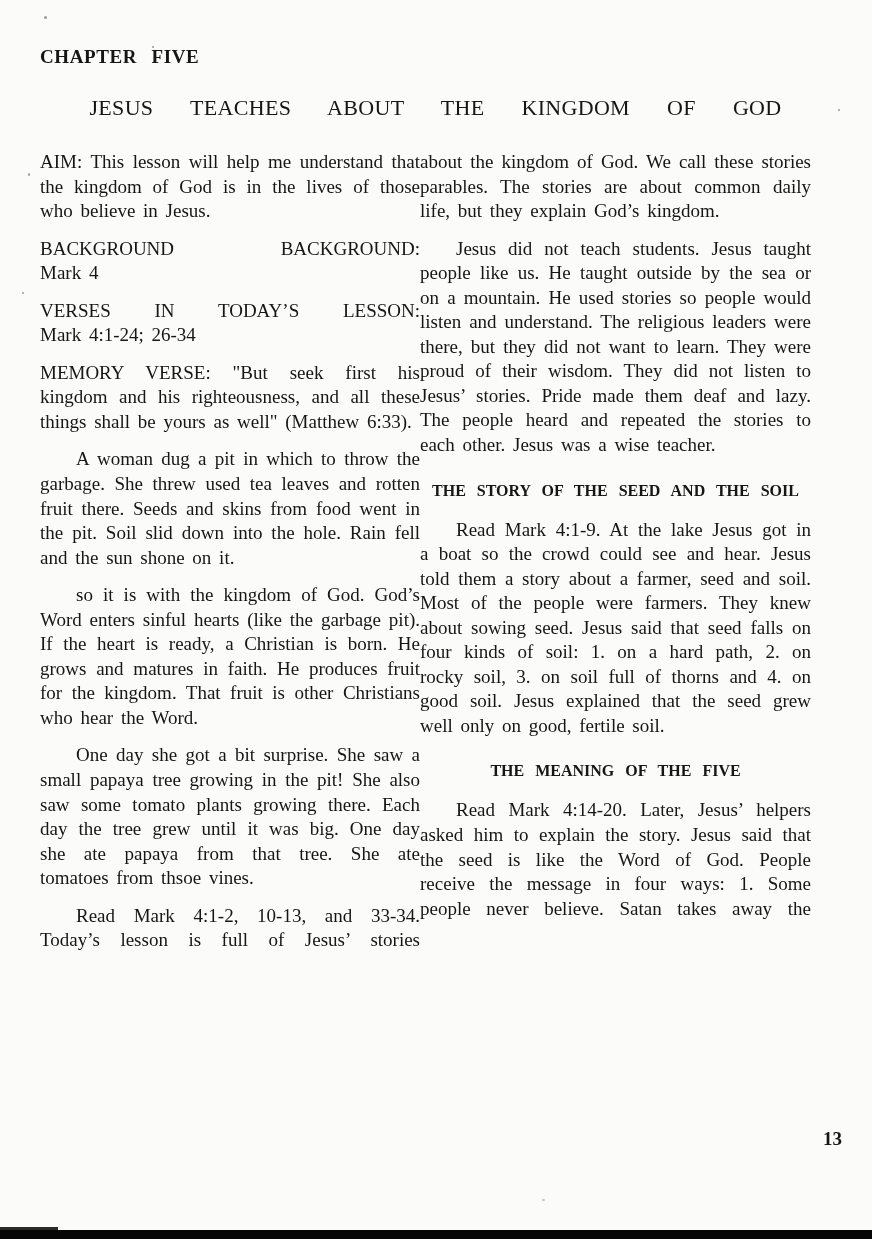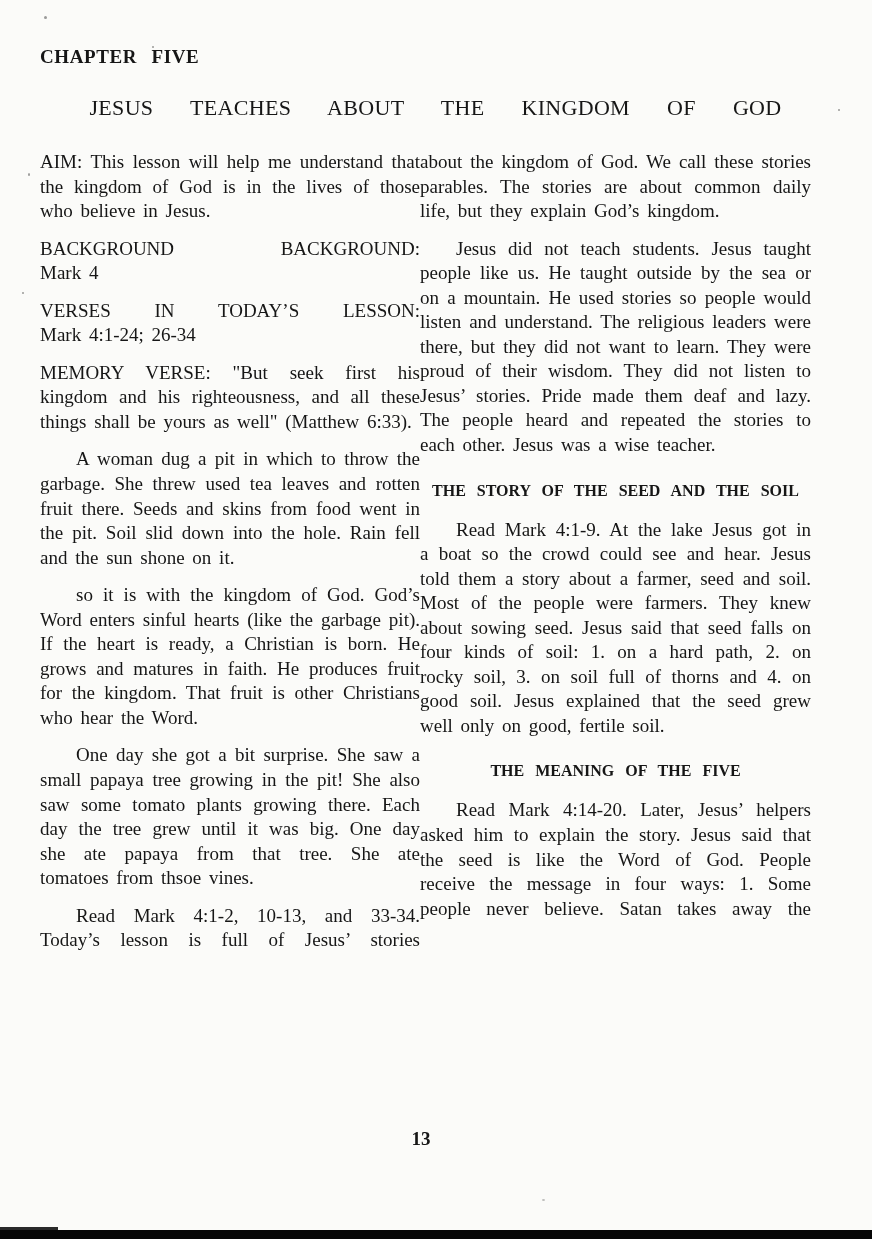--- a/index.html
+++ b/index.html
@@ -60,21 +60,21 @@
     font-weight: bold;
     font-size: 16px;
     word-spacing: 7px;
     margin: 20px 0 15px 0;
     line-height: 25px;
   }
   .footer {
     position: absolute;
     left: 0; right: 30px;
     top: 1128px;
-    text-align: center;
+    text-align: right;
     font-weight: bold;
     font-size: 19px;
   }
   .scan-bar {
     position: absolute;
     left: 0; bottom: 0;
     width: 100%; height: 9px;
     background: #060606;
   }
   .scan-bar::before {

